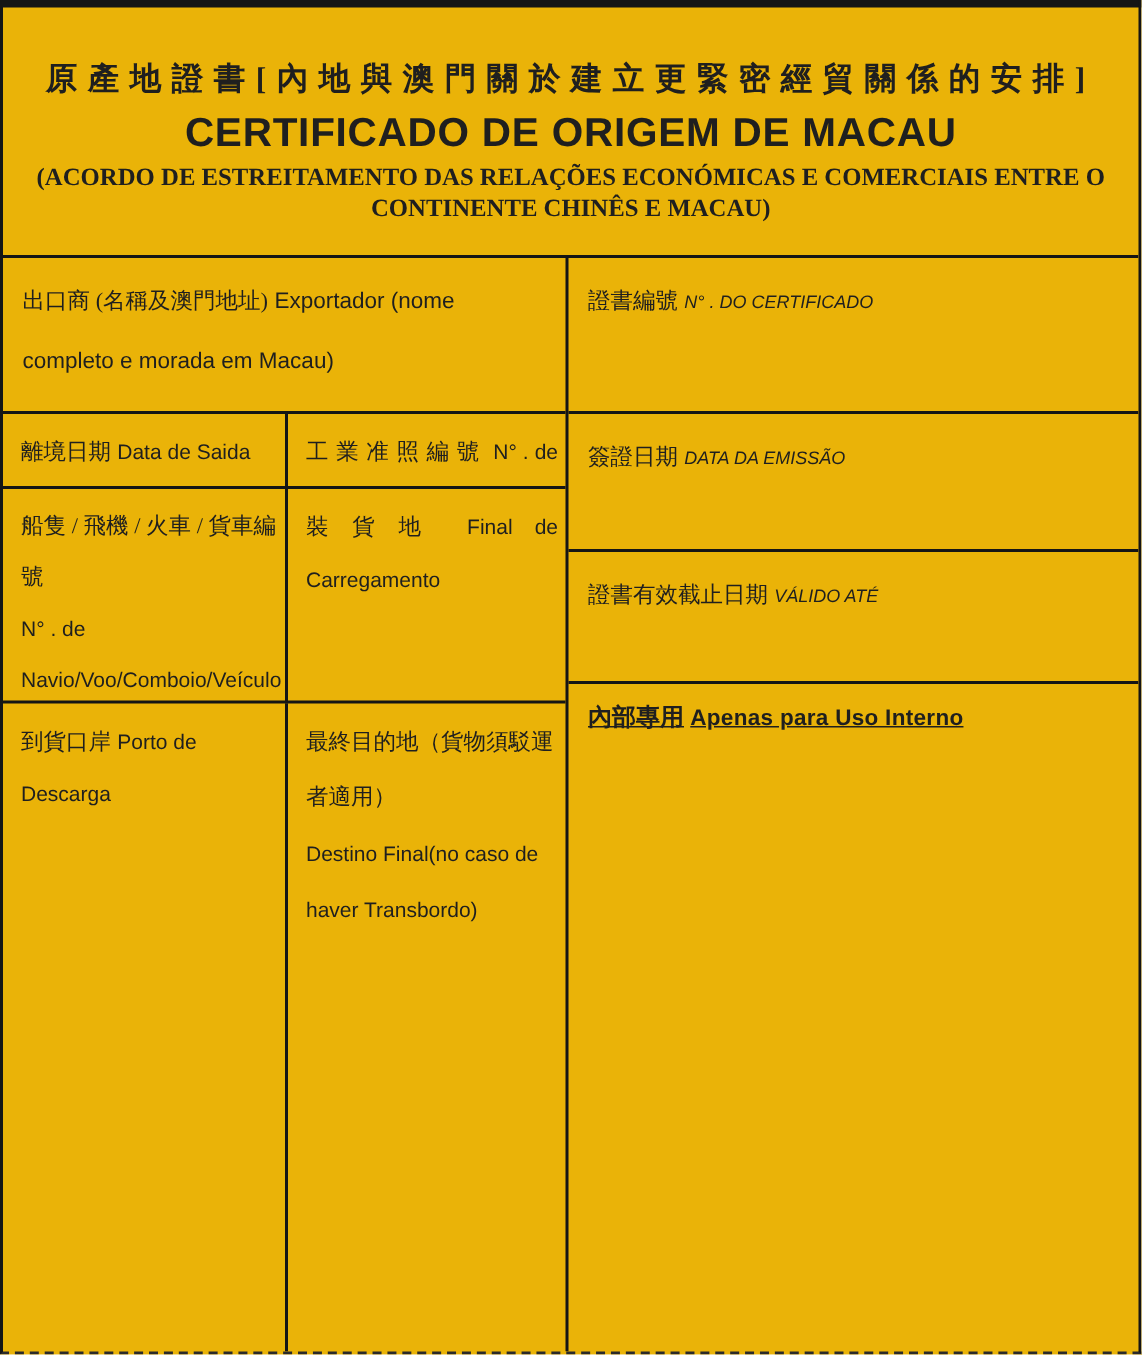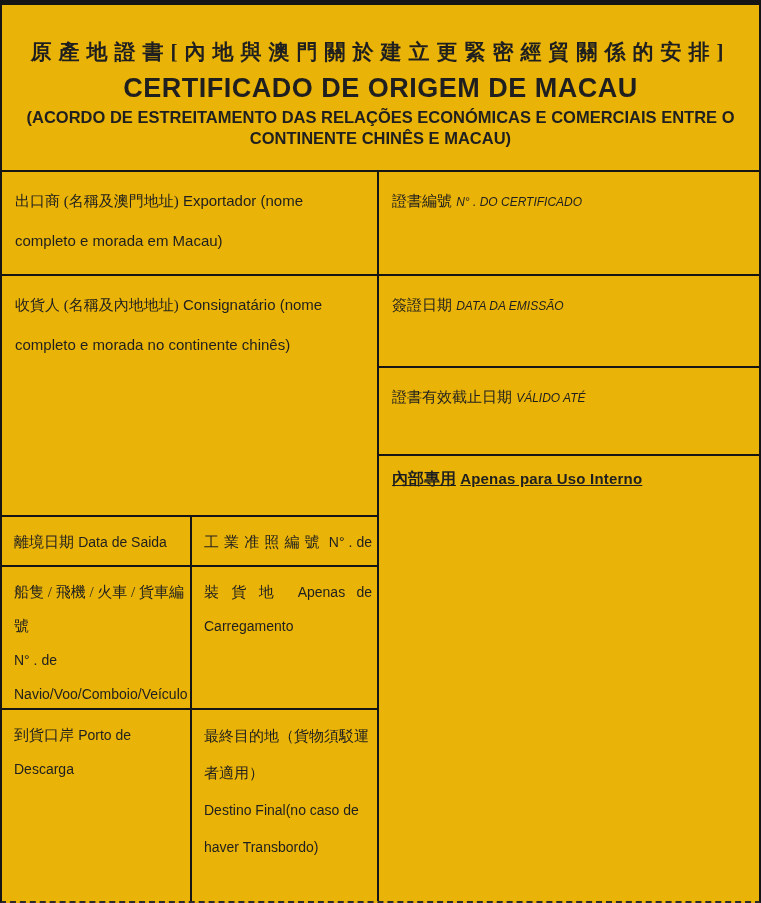--- a/index.html
+++ b/index.html
@@ -35,21 +35,21 @@
   }
   .title-pt {
     font-family: "Liberation Sans", sans-serif;
     font-weight: bold;
     font-size: 27px;
     letter-spacing: 0.5px;
     margin-top: 7px;
     text-align: center;
   }
   .subtitle-pt {
-    font-family: Liberation Sans, sans-serif;
+    font-family: Liberation Serif, serif;
     font-weight: bold;
     font-size: 16.5px;
     line-height: 21px;
     margin-top: 3px;
     padding: 0 8px;
   }
   
   .main { display: flex; height: 729px; }
   .col-left {
     box-sizing: border-box;
@@ -119,24 +119,20 @@
 
   <div class="main">
 
     <div class="col-left">
 
       <div class="cell row-exporter b-bottom">
         <span class="zh">出口商 (名稱及澳門地址)</span>
         <span class="pt">Exportador (nome completo e morada em Macau)</span>
       </div>
 
-      <div class="cell row-consignee b-bottom">
-        <span class="zh">收貨人 (名稱及內地地址)</span>
-        <span class="pt">Consignatário (nome completo e morada no continente chinês)</span>
-      </div>
 
       <div class="bottom-grid">
 
         <div class="sub-cell b-right b-bottom">
           <span class="zh">離境日期</span>
           <span class="pt" style="font-size:14px">Data de Saida</span>
         </div>
 
         <div class="sub-cell b-bottom jline">
           <span class="zh zh-sp">工業准照編號</span>
@@ -145,21 +141,21 @@
 
         <div class="sub-cell b-right b-bottom">
           <span class="zh block">船隻 / 飛機 / 火車 / 貨車編號</span>
           <span class="pt block" style="font-size:14px">N° . de</span>
           <span class="pt block" style="font-size:14px">Navio/Voo/Comboio/Veículo</span>
         </div>
 
         <div class="sub-cell b-bottom">
           <div class="jline">
             <span class="zh zh-sp">裝貨地</span>
-            <span class="pt" style="font-size:14px">Apenas de</span>
+            <span class="pt" style="font-size:14px">Final de</span>
           </div>
           <span class="pt block" style="font-size:14px">Carregamento</span>
         </div>
 
         <div class="sub-cell b-right">
           <span class="zh">到貨口岸</span>
           <span class="pt" style="font-size:14px">Porto de Descarga</span>
         </div>
 
         <div class="sub-cell dest-cell">

